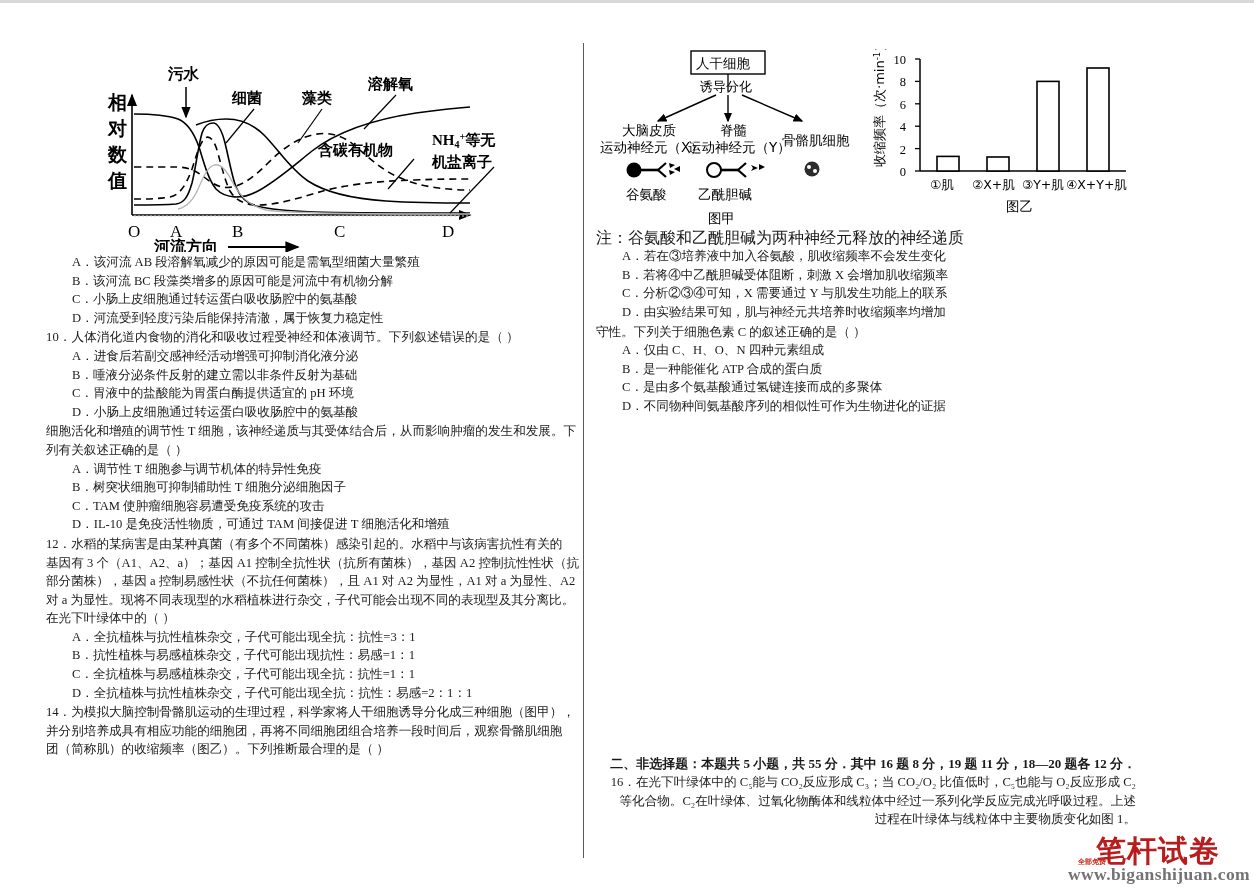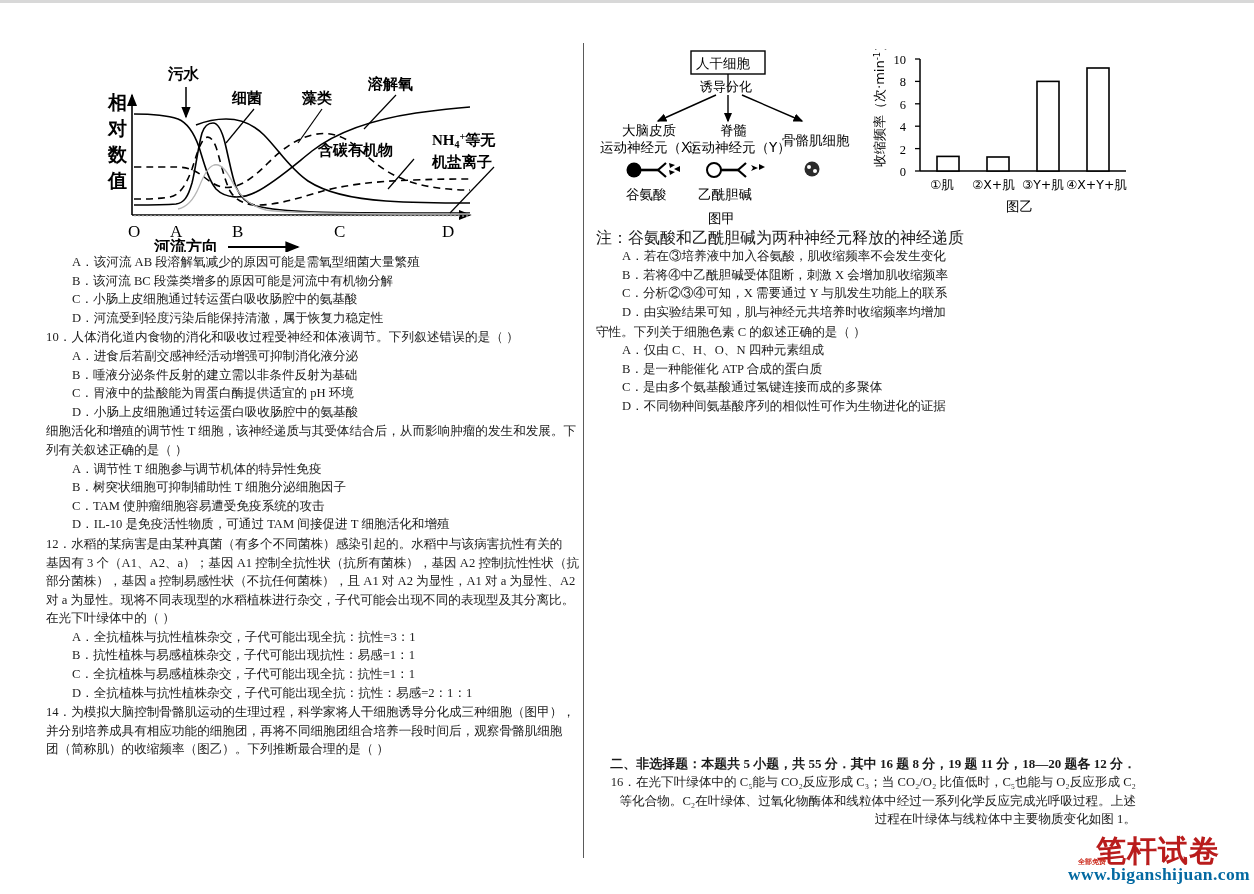--- a/index.html
+++ b/index.html
@@ -127,21 +127,21 @@
     white-space: nowrap;
   }
   .wm-url {
     position: absolute;
     left: 0px;
     top: 33px;
     font-family: "Liberation Serif", serif;
     font-weight: bold;
     font-size: 17.5px;
     letter-spacing: 0.4px;
-    color: #0369a1;
+    color: #737373;
     white-space: nowrap;
   }
   .wm-free {
     position: absolute;
     left: 10px;
     top: 26px;
     font-family: "DejaVu Sans", sans-serif;
     font-size: 7px;
     font-weight: bold;
     color: #cc2b1d;

